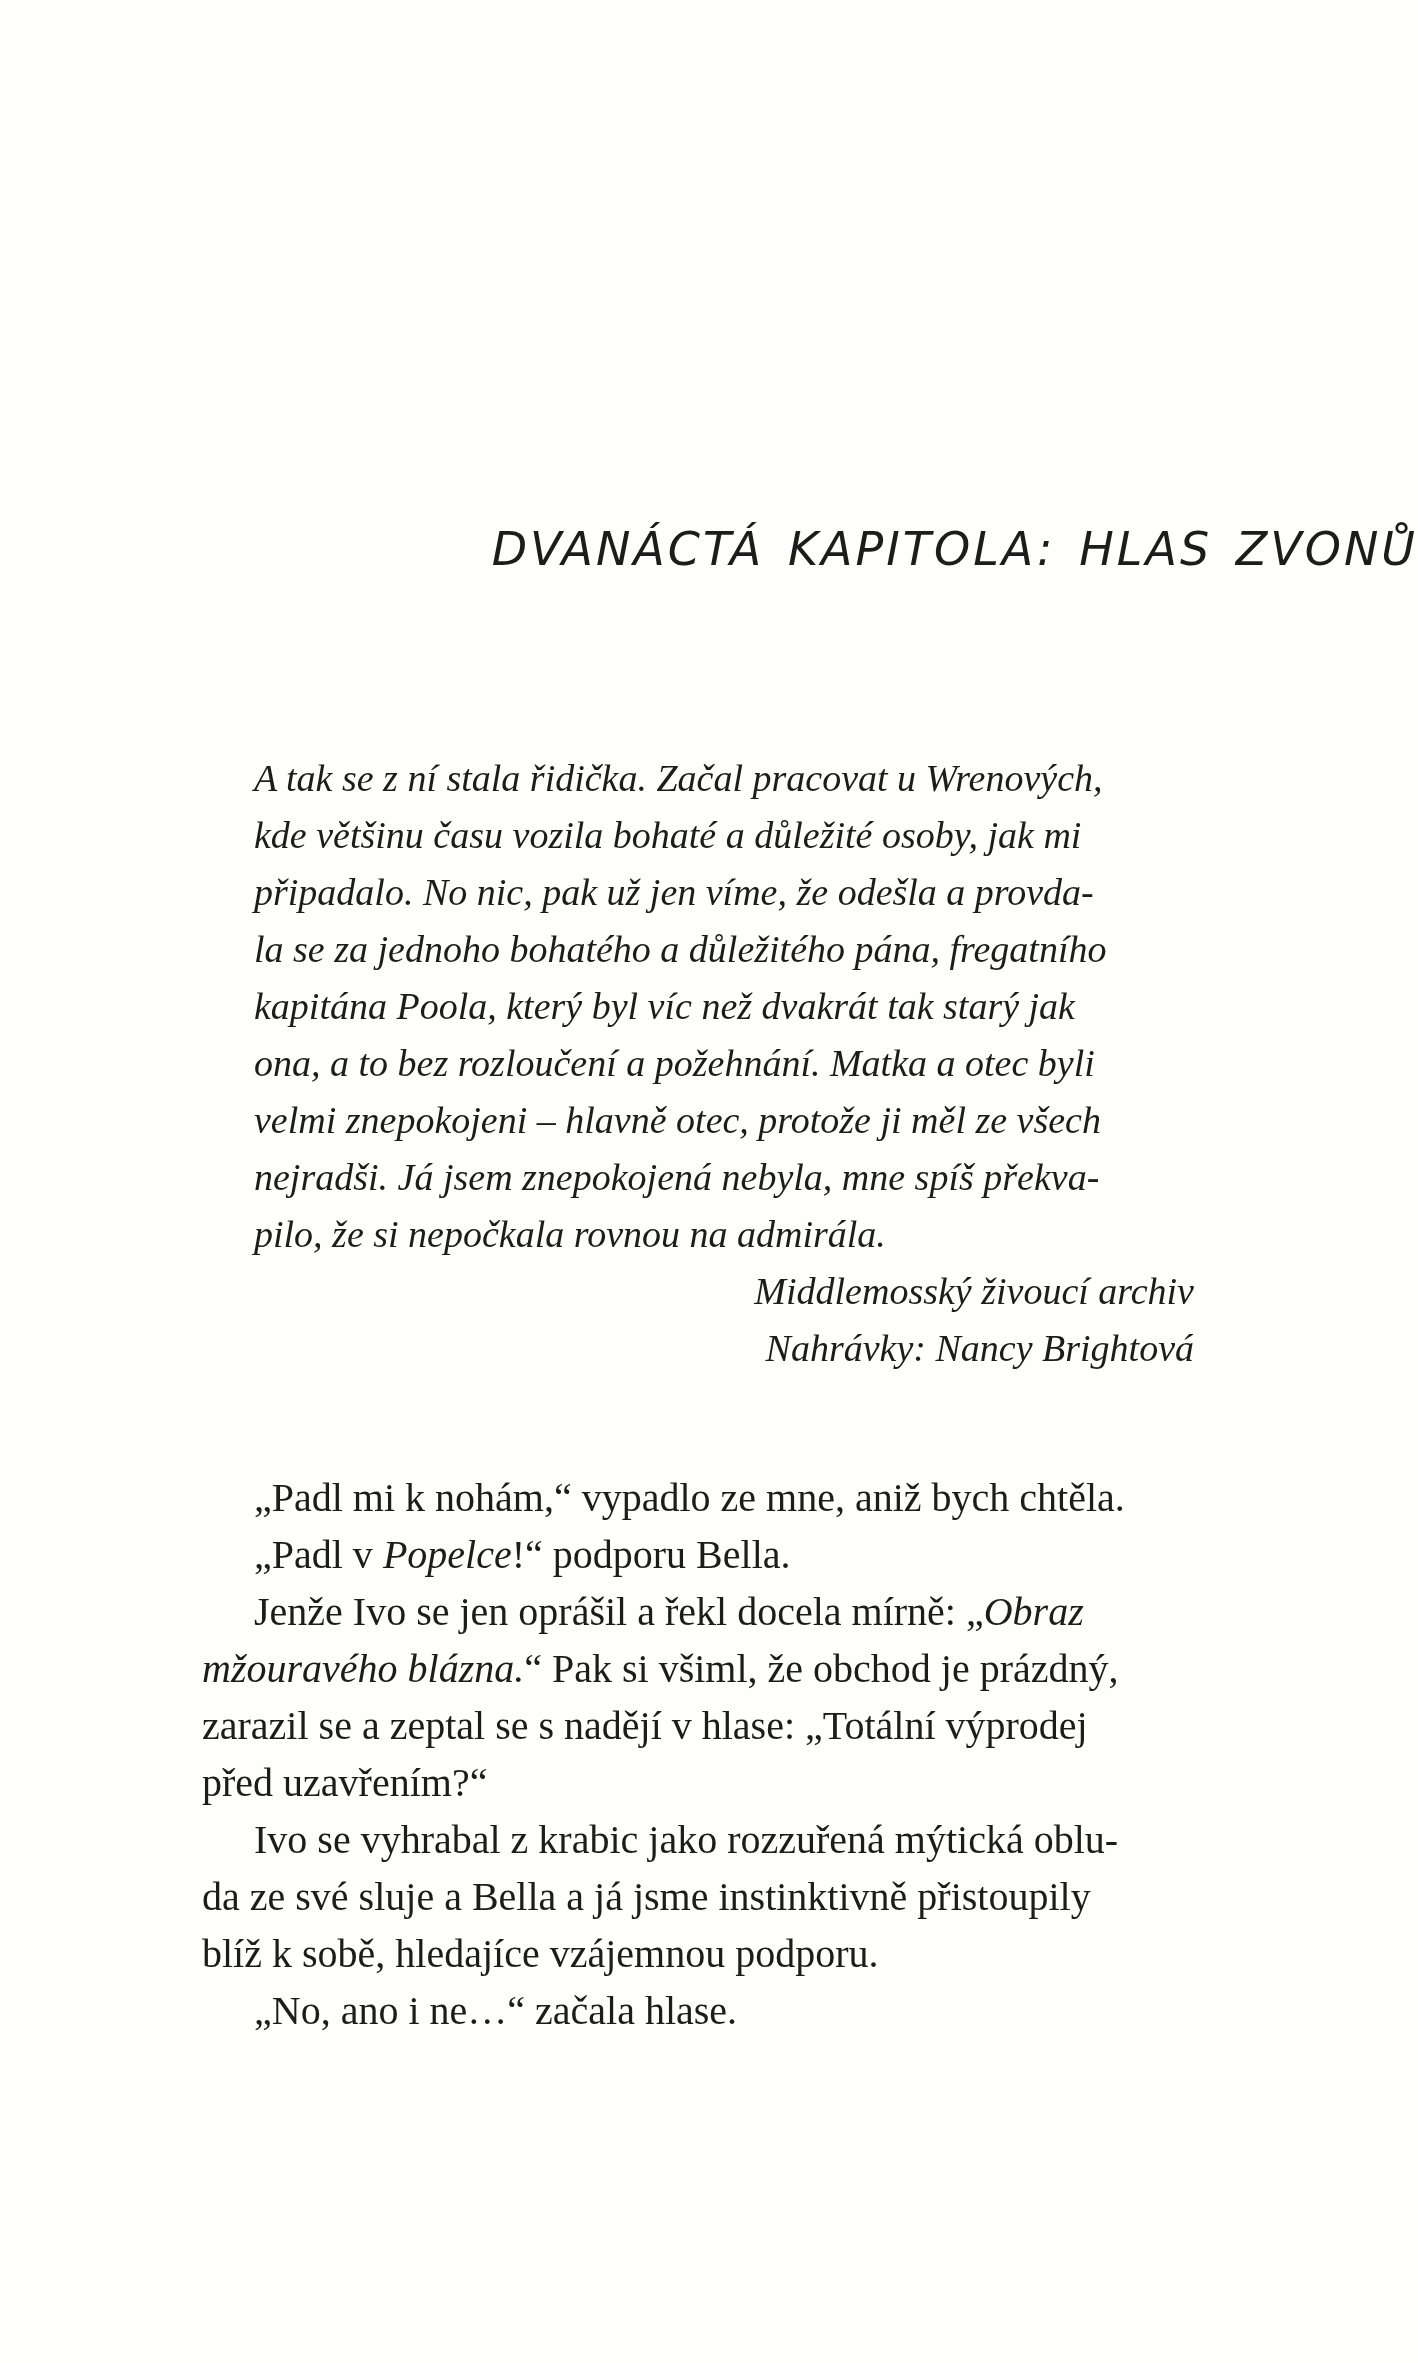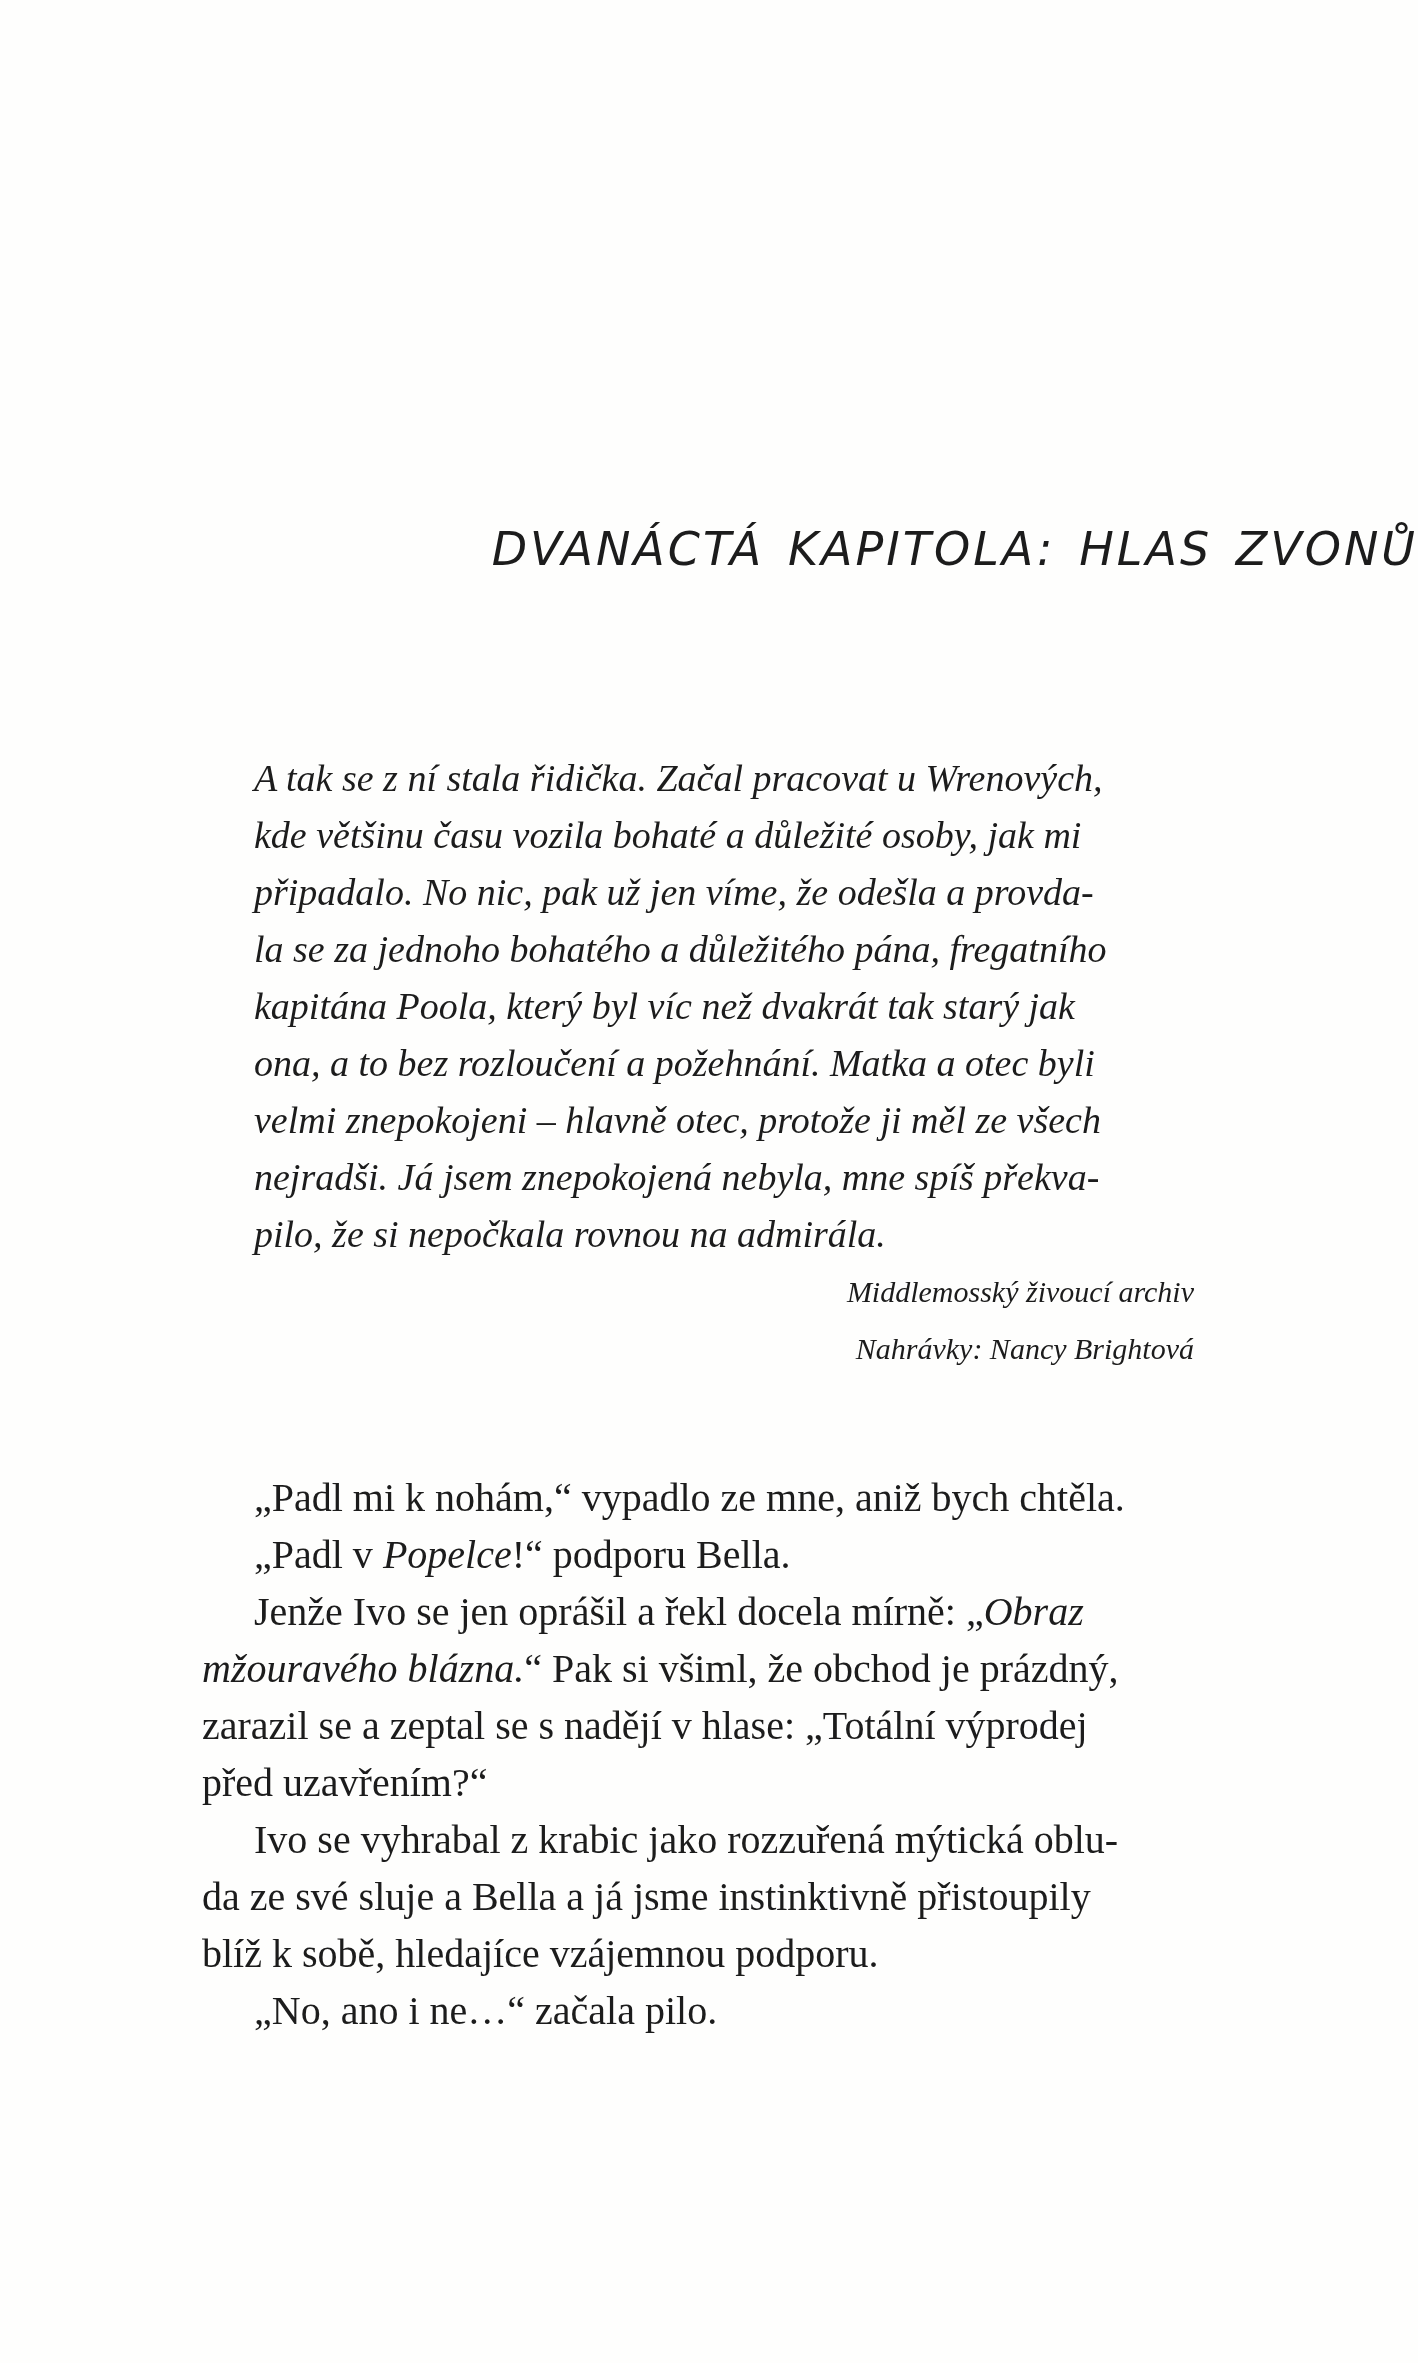--- a/index.html
+++ b/index.html
@@ -36,21 +36,21 @@
   }
   .epigraph-text {
     font-style: italic;
     font-size: 38px;
     line-height: 57px;
     white-space: pre;
   }
   .epigraph-attribution {
     text-align: right;
     font-style: italic;
-    font-size: 30px;
+    font-size: 38px;
     line-height: 57px;
   }
   .body-text {
     margin-top: 92px;
     margin-left: 202px;
     width: 1044px;
     font-size: 40px;
     line-height: 57px;
   }
   .para {
@@ -86,16 +86,16 @@
   <div class="body-text">
       <p class="para"><span>„Padl mi k nohám,“ vypadlo ze mne, aniž bych chtěla.</span></p>
       <p class="para"><span>„Padl v </span><em>Popelce</em><span>!“ podporu Bella.</span></p>
       <p class="para"><span>Jenže Ivo se jen oprášil a řekl docela mírně: „</span><em>Obraz
 mžouravého blázna.</em><span>“ Pak si všiml, že obchod je prázdný,
 zarazil se a zeptal se s nadějí v hlase: „Totální výprodej
 před uzavřením?“</span></p>
       <p class="para"><span>Ivo se vyhrabal z krabic jako rozzuřená mýtická oblu-
 da ze své sluje a Bella a já jsme instinktivně přistoupily
 blíž k sobě, hledajíce vzájemnou podporu.</span></p>
-      <p class="para"><span>„No, ano i ne…“ začala pilo.</span></p>
+      <p class="para"><span>„No, ano i ne…“ začala hlase.</span></p>
     </div>
 
 </div>
 
 </body></html>

